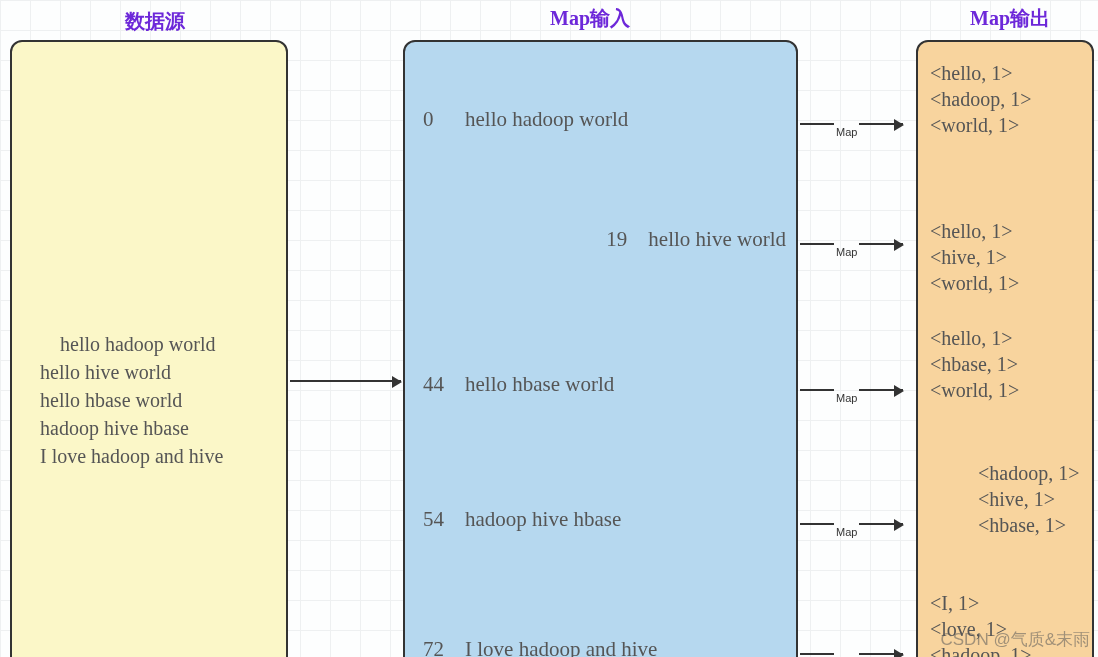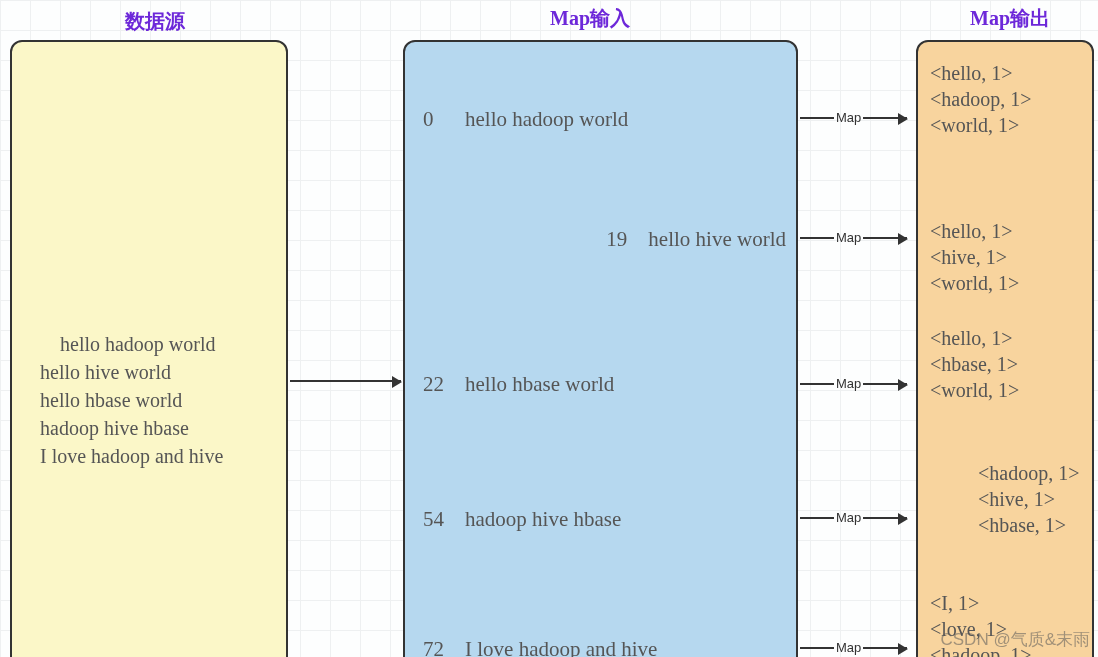--- a/index.html
+++ b/index.html
@@ -66,22 +66,22 @@
   }
   .map-arrow {
     position: absolute; display: flex; align-items: center;
   }
   .map-seg { height:0; border-top:2px solid #333; }
   .map-seg.head::after{
     content:""; position:absolute; right:-1px; top:50%; transform:translateY(-50%);
     border-left:10px solid #333; border-top:6px solid transparent; border-bottom:6px solid transparent;
   }
   .map-label {
-    font-family: Arial, sans-serif; font-size:13px; color:#333;
-    padding:0 2px; background:transparent;
+    font-family: Arial, sans-serif; font-size:11px; color:#333;
+    padding:0 2px; background:transparent;margin-top:16px;
   }
   .watermark {
     position:absolute; right:8px; bottom:6px;
     font-family: Arial, sans-serif; font-size:17px;
     color: rgba(90,90,90,0.55);
   }
 </style>
 </head>
 <body>
 
@@ -104,21 +104,21 @@
 <div class="box input-box" style="left:403px; top:40px; width:395px; height:640px;">
   <div class="mi-row" style="top:65px;">
     <span class="mi-off">0</span>
     <span>hello hadoop world</span>
   </div>
   <div class="mi-row" style="top:185px;justify-content:flex-end;">
     <span class="mi-off">19</span>
     <span>hello hive world</span>
   </div>
   <div class="mi-row" style="top:330px;">
-    <span class="mi-off">22</span>
+    <span class="mi-off">44</span>
     <span>hello hbase world</span>
   </div>
   <div class="mi-row" style="top:465px;">
     <span class="mi-off">54</span>
     <span>hadoop hive hbase</span>
   </div>
   <div class="mi-row" style="top:595px;">
     <span class="mi-off">72</span>
     <span>I love hadoop and hive</span>
   </div>

